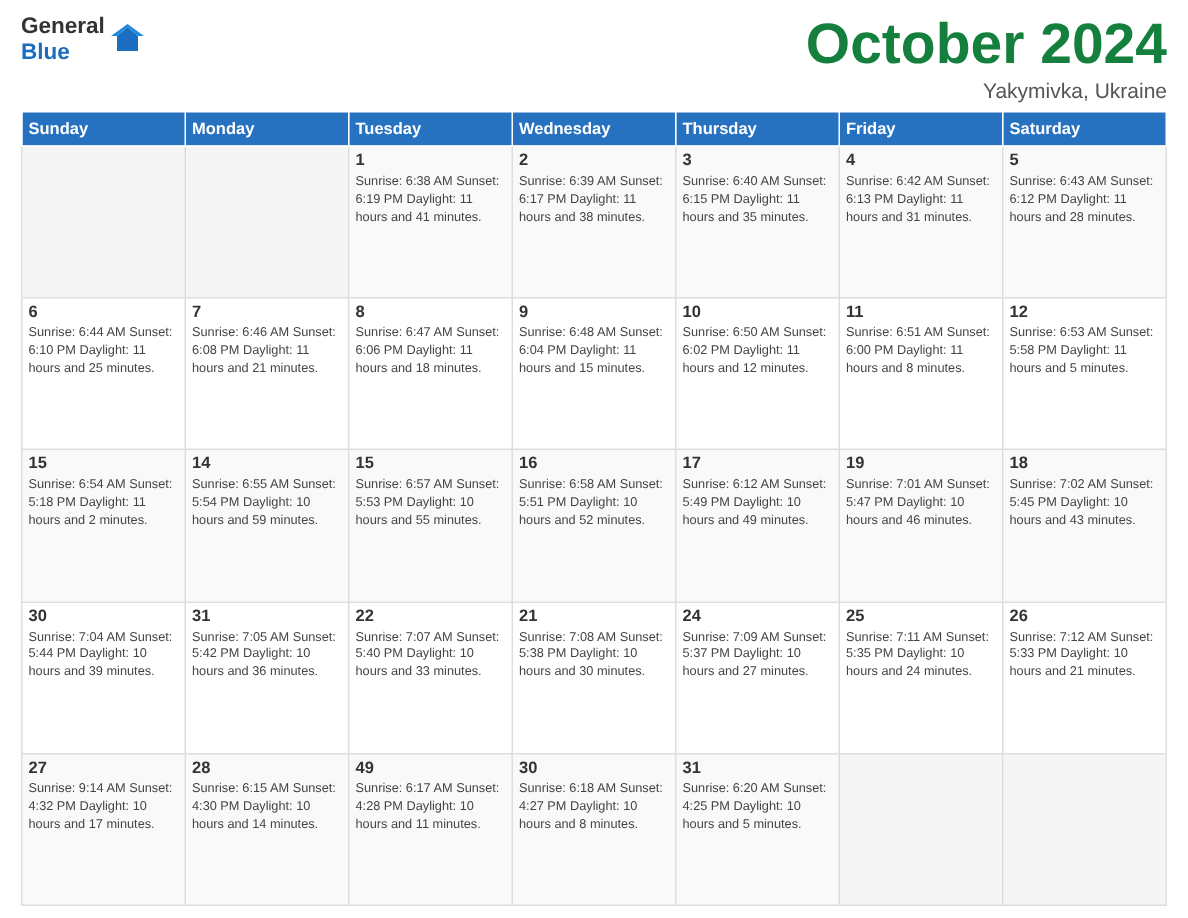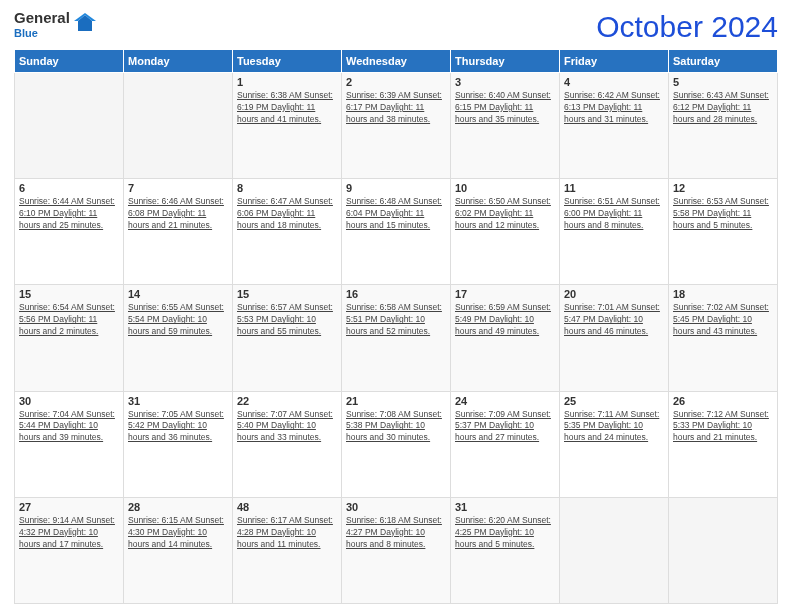--- a/index.html
+++ b/index.html
@@ -33,36 +33,36 @@
       display: flex;
       flex-direction: column;
       line-height: 1.1;
     }
     .logo-general {
       font-size: 15px;
       font-weight: bold;
       color: #333;
     }
     .logo-blue {
-      font-size: 11px;
+      font-size: 15px;
       font-weight: bold;
       color: #1a6dbf;
     }
     .logo-icon {
       width: 22px;
       height: 22px;
       margin-left: 2px;
     }
     .title-block {
       text-align: right;
     }
     .title-month {
-      font-size: 30px;
-      font-weight: 400;
-      color: #1d4ed8;
+      font-size: 38px;
+      font-weight: 700;
+      color: #15803d;
       line-height: 1.1;
     }
     .title-location {
       font-size: 14px;
       color: #555;
       font-weight: normal;
     }
     .calendar {
       flex: 1;
       border-collapse: collapse;
@@ -97,21 +97,20 @@
       font-size: 11px;
       font-weight: bold;
       color: #333;
       display: block;
       margin-bottom: 2px;
     }
     .day-detail {
       font-size: 8.5px;
       color: #444;
       line-height: 1.4;
-      text-decoration: underline;
     }
     td.empty {
       background: #f5f5f5 !important;
     }
   </style>
 </head>
 <body>
 
 <div class="page">
   <div class="header">
@@ -120,20 +119,21 @@
         <span class="logo-general">General</span>
         <span class="logo-blue">Blue</span>
       </div>
       <svg class="logo-icon" viewBox="0 0 22 22" xmlns="http://www.w3.org/2000/svg">
         <polygon points="4,18 18,18 18,8 11,2 4,8" fill="#1a6dbf"></polygon>
         <polygon points="11,2 18,8 22,8 11,0 0,8 4,8" fill="#2288dd"></polygon>
       </svg>
     </div>
     <div class="title-block">
       <div class="title-month">October 2024</div>
+      <div class="title-location">Yakymivka, Ukraine</div>
     </div>
   </div>
 
   <table class="calendar">
     <thead>
       <tr>
       <th>Sunday</th>
           <th>Monday</th>
           <th>Tuesday</th>
           <th>Wednesday</th>
@@ -218,21 +218,21 @@
             <span class="day-number">12</span>
             <div class="day-detail">Sunrise: 6:53 AM
 Sunset: 5:58 PM
 Daylight: 11 hours and 5 minutes.</div>
           </td>
         </tr>
         <tr>
           <td>
             <span class="day-number">15</span>
             <div class="day-detail">Sunrise: 6:54 AM
-Sunset: 5:56 PM
+Sunset: 5:18 PM
 Daylight: 11 hours and 2 minutes.</div>
           </td>
           <td>
             <span class="day-number">14</span>
             <div class="day-detail">Sunrise: 6:55 AM
 Sunset: 5:54 PM
 Daylight: 10 hours and 59 minutes.</div>
           </td>
           <td>
             <span class="day-number">15</span>
@@ -241,26 +241,26 @@
 Daylight: 10 hours and 55 minutes.</div>
           </td>
           <td>
             <span class="day-number">16</span>
             <div class="day-detail">Sunrise: 6:58 AM
 Sunset: 5:51 PM
 Daylight: 10 hours and 52 minutes.</div>
           </td>
           <td>
             <span class="day-number">17</span>
-            <div class="day-detail">Sunrise: 6:59 AM
+            <div class="day-detail">Sunrise: 6:12 AM
 Sunset: 5:49 PM
 Daylight: 10 hours and 49 minutes.</div>
           </td>
           <td>
-            <span class="day-number">20</span>
+            <span class="day-number">19</span>
             <div class="day-detail">Sunrise: 7:01 AM
 Sunset: 5:47 PM
 Daylight: 10 hours and 46 minutes.</div>
           </td>
           <td>
             <span class="day-number">18</span>
             <div class="day-detail">Sunrise: 7:02 AM
 Sunset: 5:45 PM
 Daylight: 10 hours and 43 minutes.</div>
           </td>
@@ -316,21 +316,21 @@
 Sunset: 4:32 PM
 Daylight: 10 hours and 17 minutes.</div>
           </td>
           <td>
             <span class="day-number">28</span>
             <div class="day-detail">Sunrise: 6:15 AM
 Sunset: 4:30 PM
 Daylight: 10 hours and 14 minutes.</div>
           </td>
           <td>
-            <span class="day-number">48</span>
+            <span class="day-number">49</span>
             <div class="day-detail">Sunrise: 6:17 AM
 Sunset: 4:28 PM
 Daylight: 10 hours and 11 minutes.</div>
           </td>
           <td>
             <span class="day-number">30</span>
             <div class="day-detail">Sunrise: 6:18 AM
 Sunset: 4:27 PM
 Daylight: 10 hours and 8 minutes.</div>
           </td>

